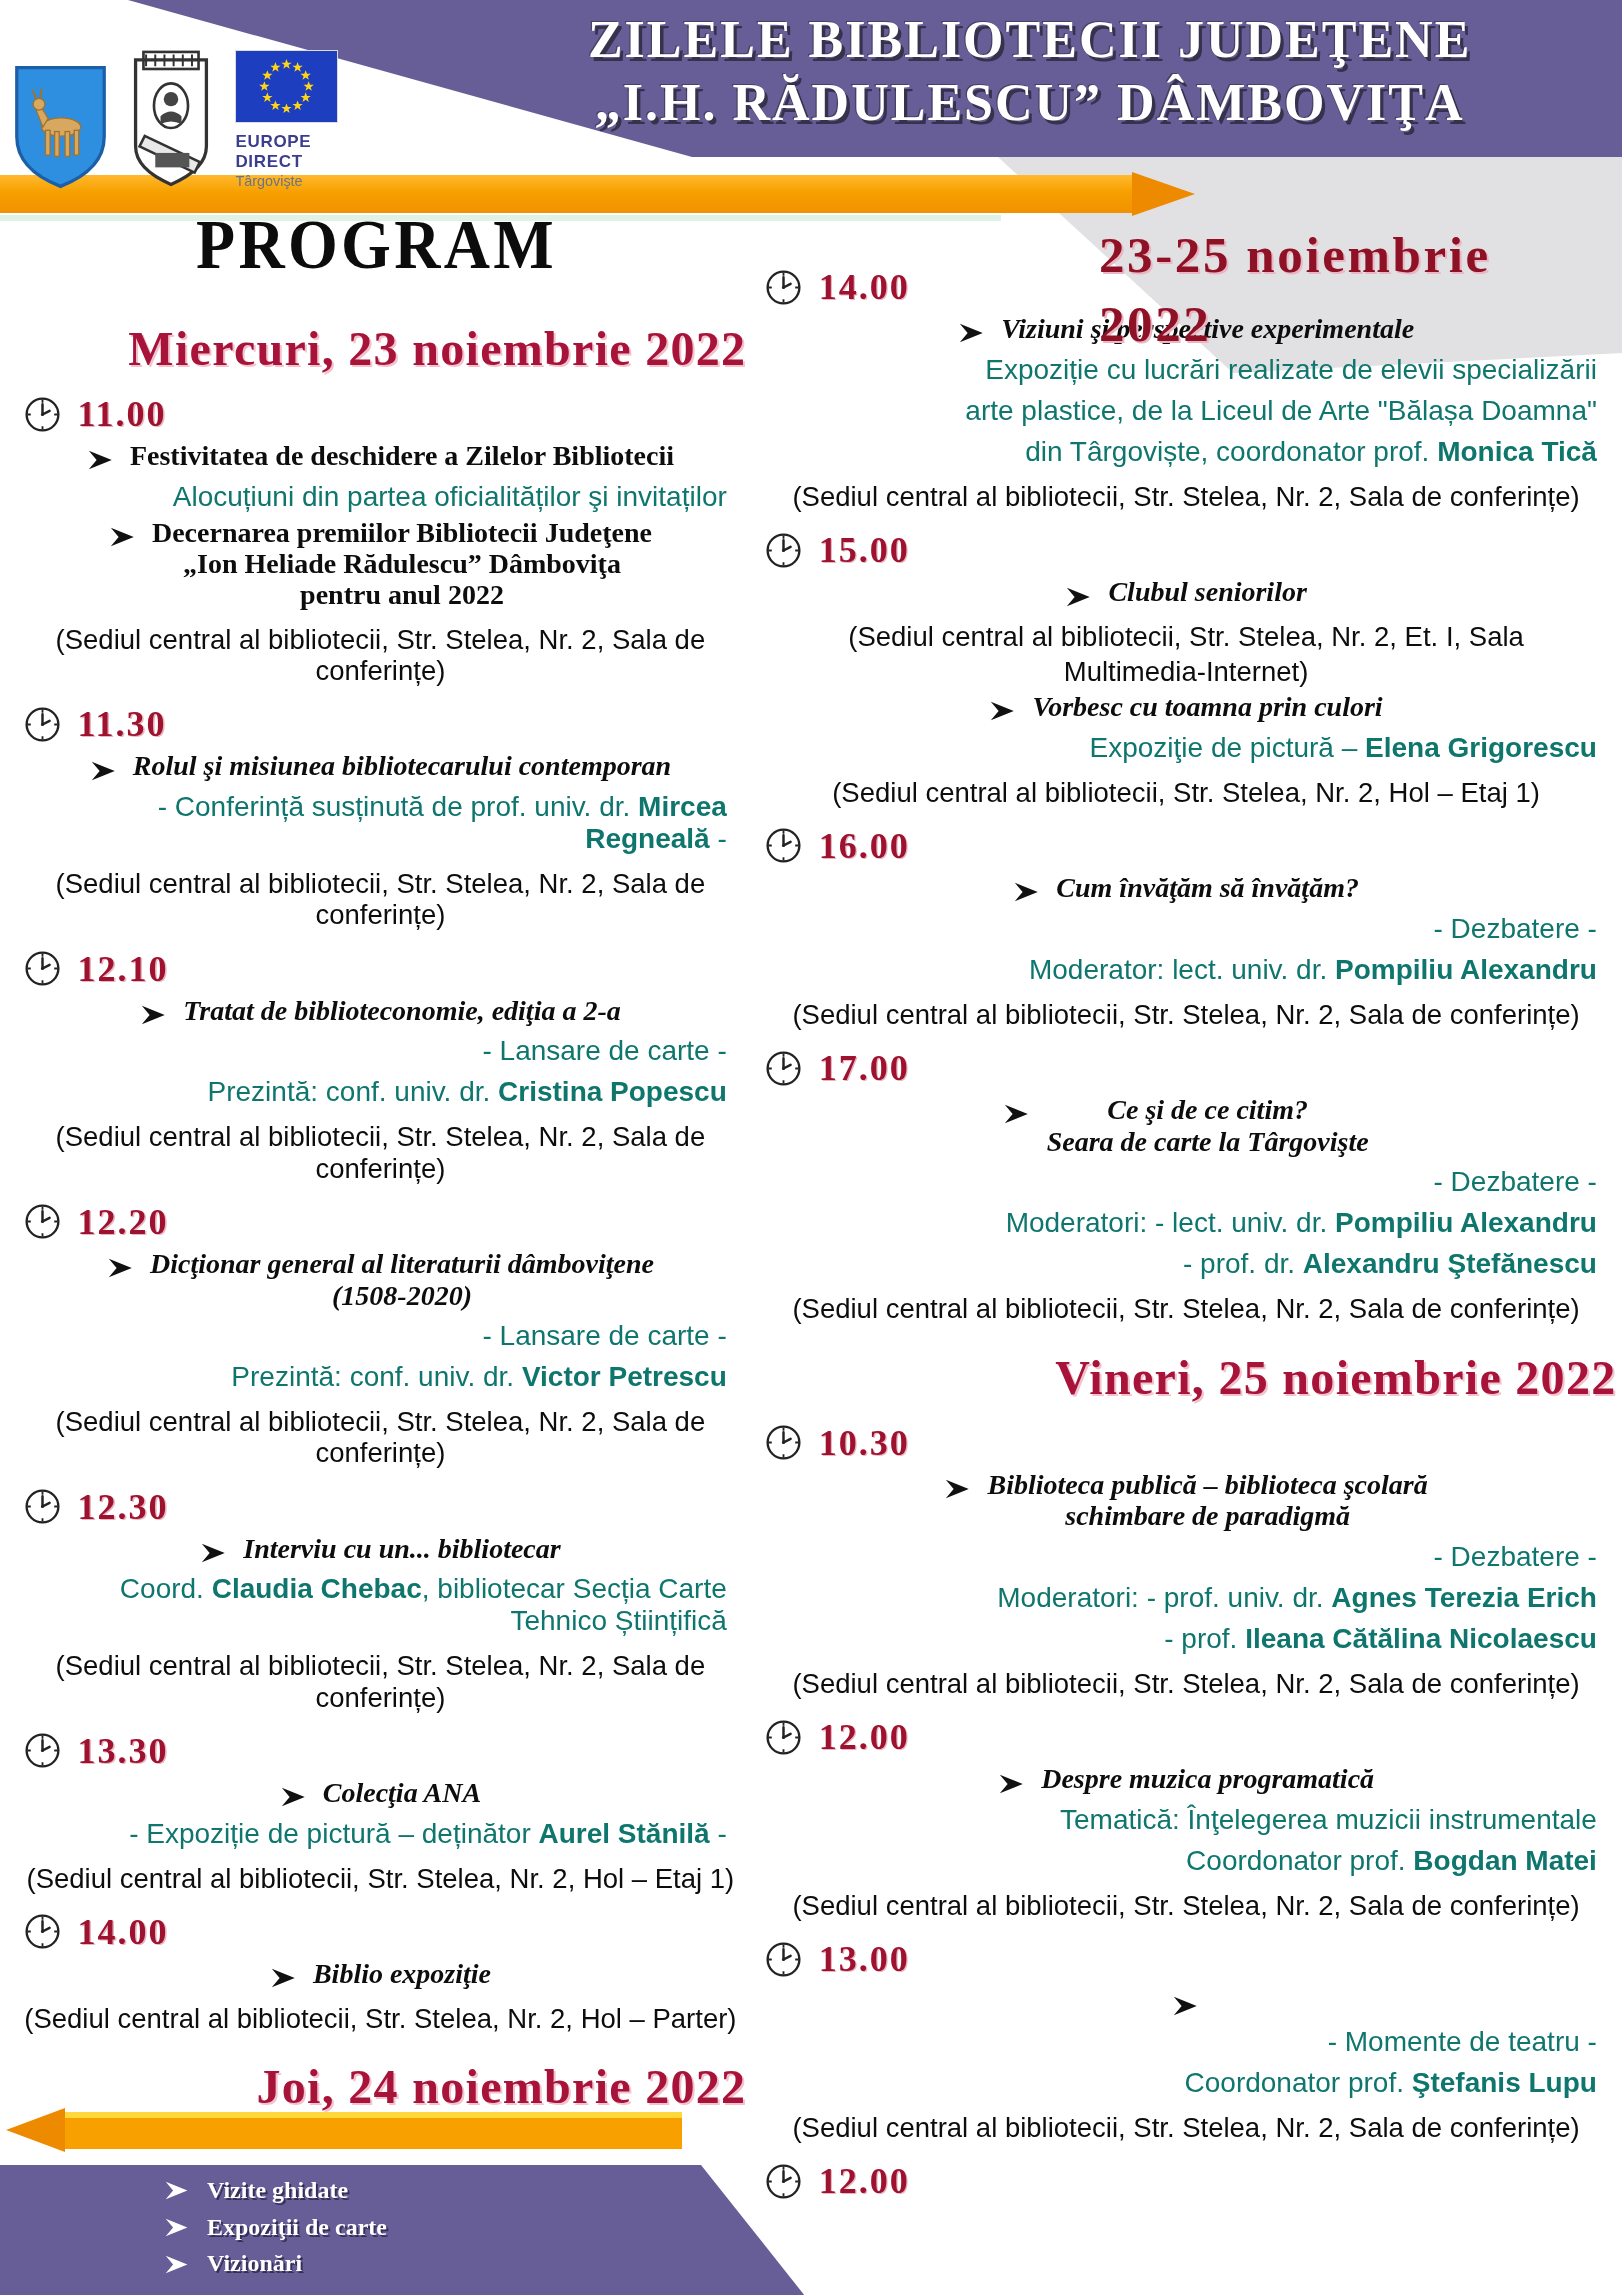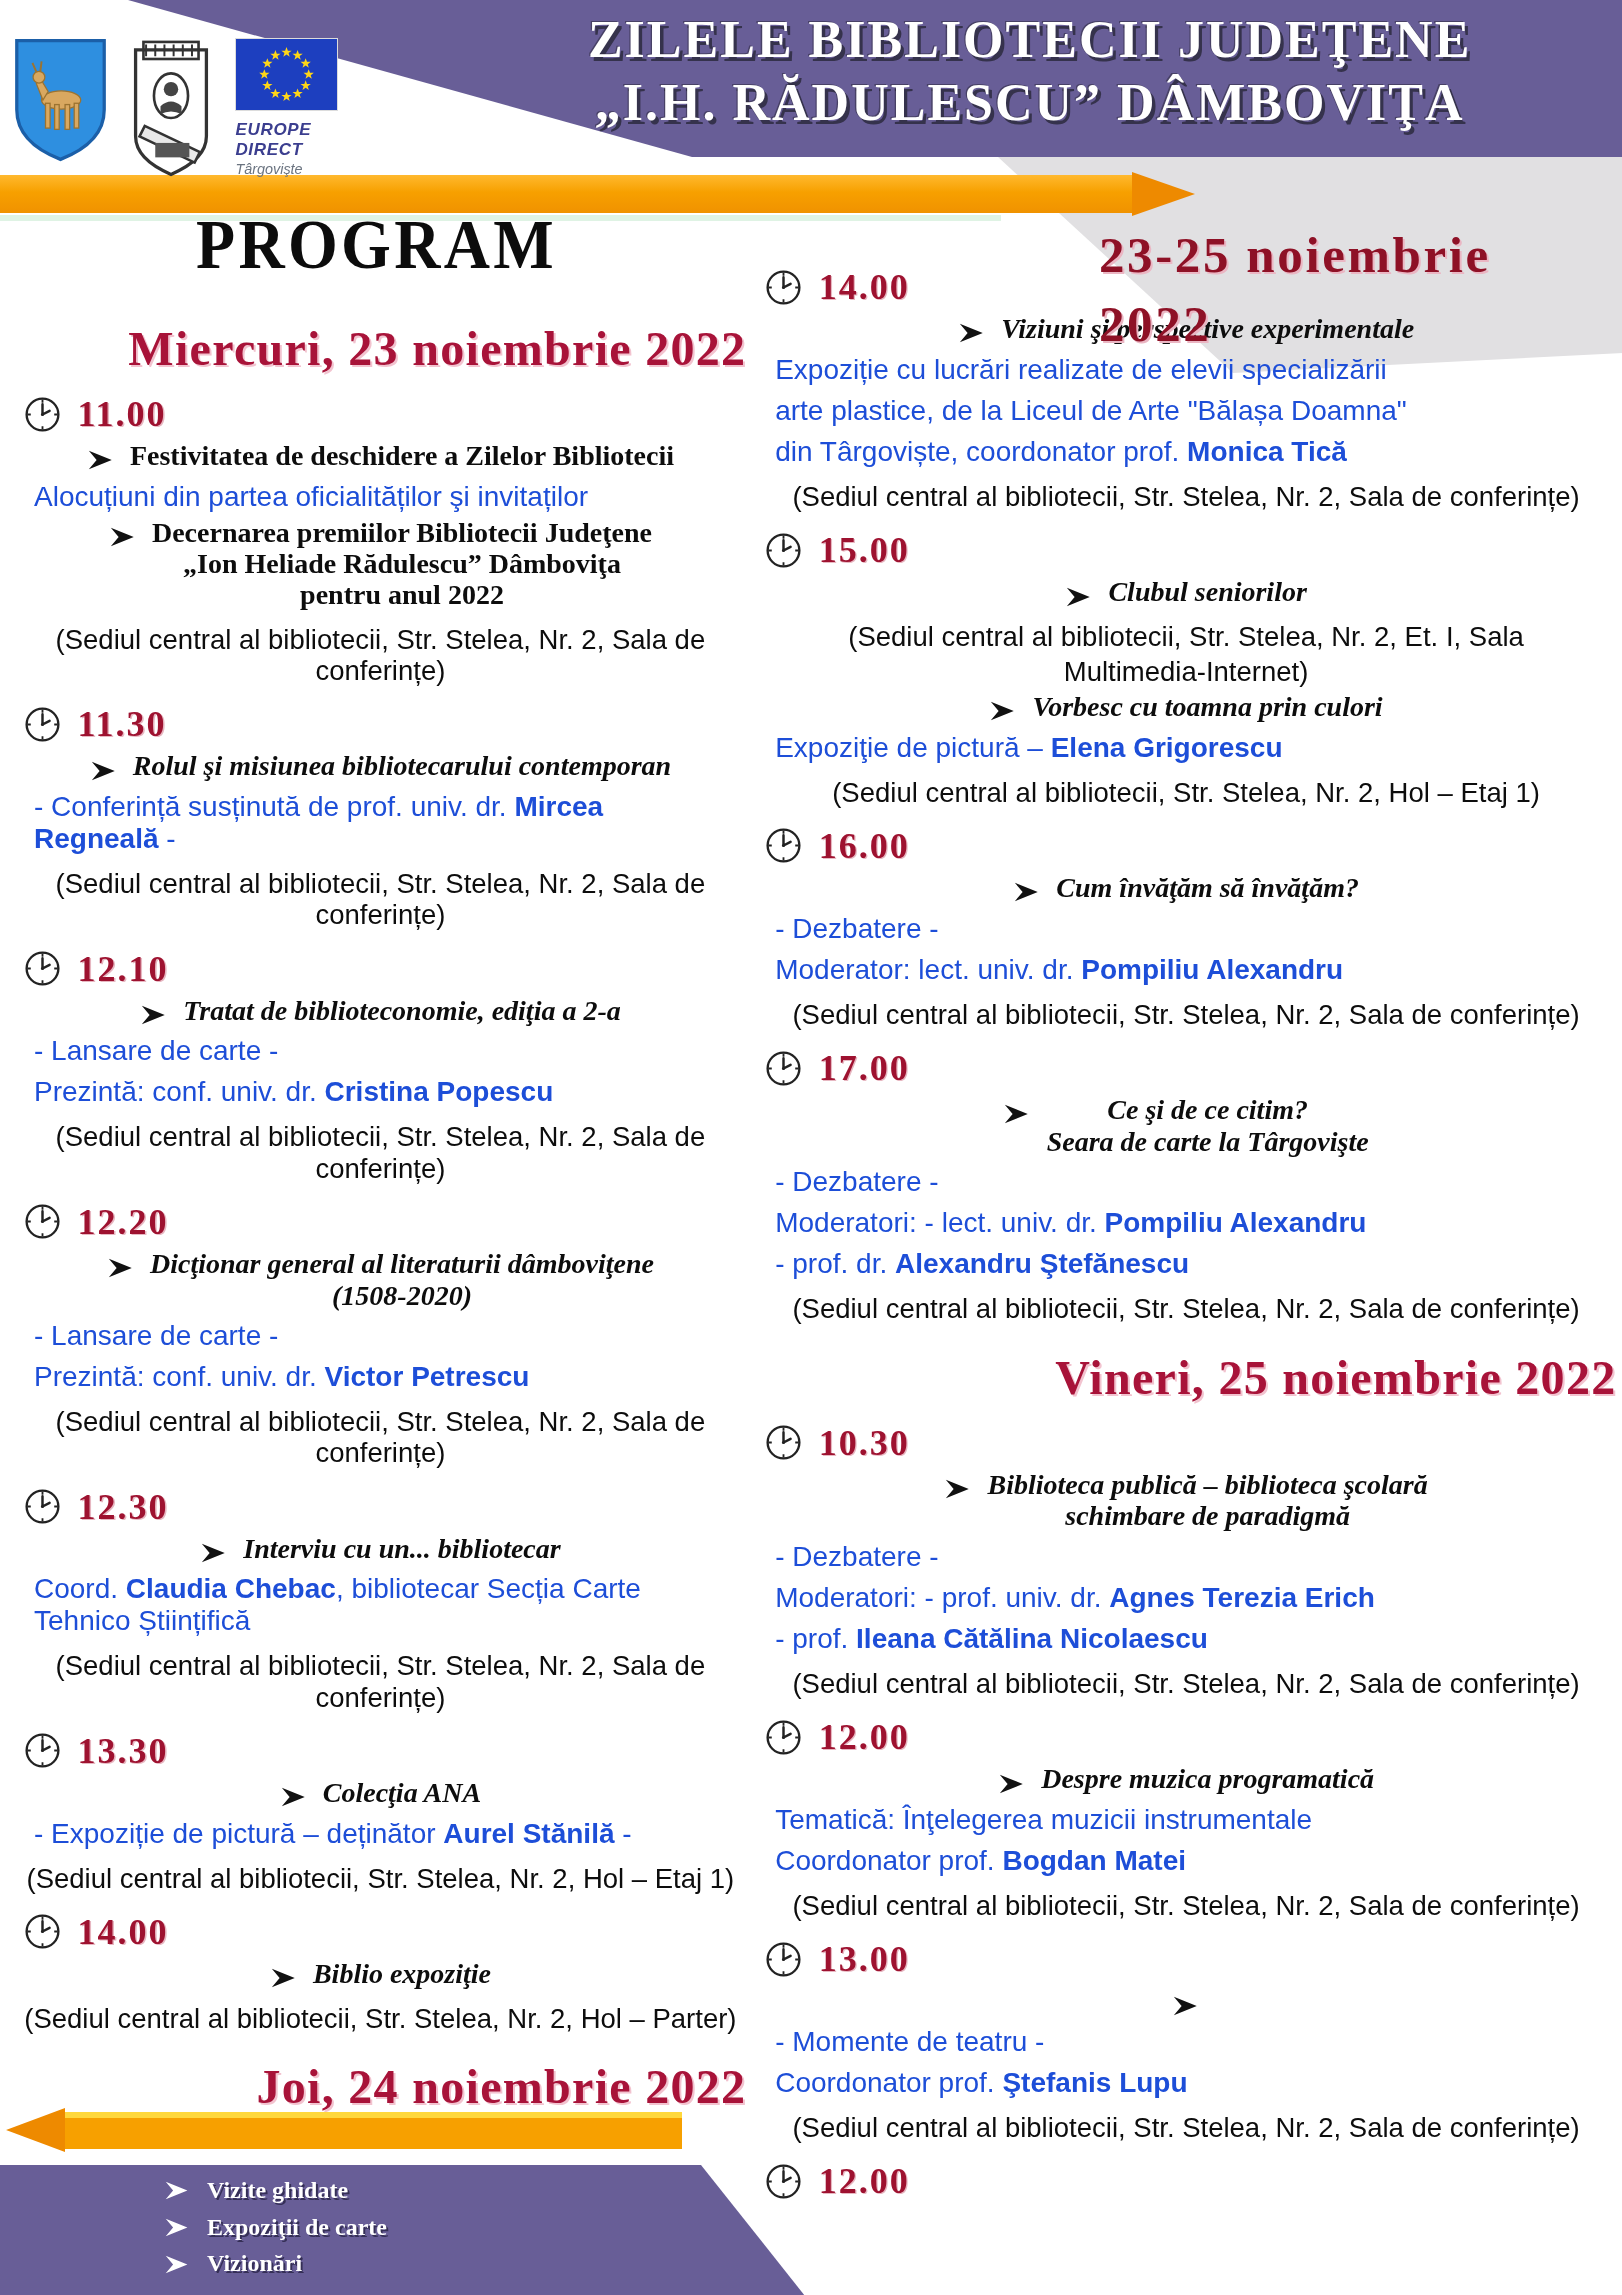--- a/index.html
+++ b/index.html
@@ -16,21 +16,21 @@
     filter:drop-shadow(0 3.9px 0 #453a78);
     z-index:2;
   }
   .banner-title{
     position:absolute;top:7.9px;left:452px;right:15.7px;text-align:center;
     font-family:"Liberation Serif","DejaVu Serif",serif;font-weight:bold;
     color:#fff;font-size:52px;line-height:1.22;letter-spacing:2px;
     text-shadow:3.3px 3.9px 0 rgba(45,42,62,.85), -1.3px -1.3px 0 rgba(45,42,62,.55);
     white-space:nowrap;
   }
-  .logos{position:absolute;top:38px;left:14.4px;width:654px;height:151px;z-index:3;display:flex;gap:22px;align-items:flex-start;font-style:italic;}
+  .logos{position:absolute;top:38px;left:14.4px;width:654px;height:151px;z-index:3;display:flex;gap:22px;align-items:flex-end;}
   .logo-shield{width:93px;height:124px;}
   .logo-emblem{width:84px;height:141px;}
   .logo-eu{width:105px;display:flex;flex-direction:column;align-items:flex-start;}
   .eu-flag{width:101px;height:71px;background:#1d3fbf;border:1.3px solid #dcdcdc;position:relative;}
   .eu-text{font-weight:bold;color:#3b3e8f;font-size:17px;margin-top:9.2px;letter-spacing:0.7px;}
   .eu-city{color:#6b7480;font-size:14.4px;margin-top:1.3px;}
   .top-band{
     position:absolute;top:175px;left:0;width:1135px;height:38px;z-index:1;
     background:linear-gradient(#ffb92e 0%,#f7a000 45%,#f09200 100%);
   }
@@ -76,21 +76,21 @@
   .ev-title-row{
     display:flex;justify-content:center;gap:15.7px;margin:3.9px 6.5px;
     font-family:"Liberation Serif","DejaVu Serif",serif;font-weight:bold;
     font-size:28px;line-height:1.12;text-align:center;color:#0d0d0d;
   }
   .ev-title-row.italic{font-style:italic;}
   .ev-title-row.rich{font-weight:400;}
   .ev-title-row .ar{width:27.5px;height:22px;flex:0 0 auto;margin-top:9.2px;color:#111;}
   .ar path{fill:currentColor;}
   .ev-title .ln{display:block;}
-  .ev-sub{ text-align:left;font-size:28px;line-height:1.14;margin:9.2px 19.6px 2.6px;color:#1d4ed8;}
+  .ev-sub{ text-align:right;font-size:28px;line-height:1.14;margin:9.2px 19.6px 2.6px;color:#0f766e;}
   .ev-loc{ text-align:center;font-size:27.5px;line-height:1.14;margin:13px 0 3.9px;color:#0d0d0d;}
   .ev-loc .ln{display:block;margin-top:3.9px;}
   
   .bottom-band{
     position:absolute;top:2112px;left:62px;width:620px;height:37px;z-index:1;
     background:linear-gradient(#ffd83c 0 16%,#f7a000 16% 100%);
   }
   .bottom-band::before{
     content:"";position:absolute;left:-56px;top:-3.9px;width:0;height:0;
     border-right:59px solid #ee8a00;border-top:22px solid transparent;border-bottom:22px solid transparent;

